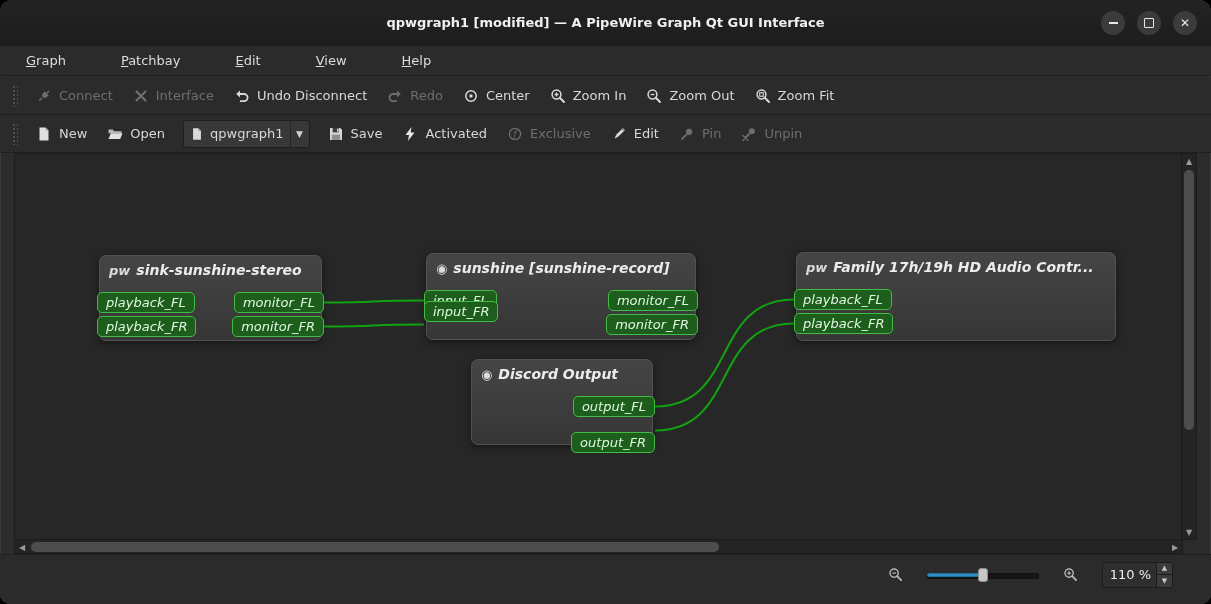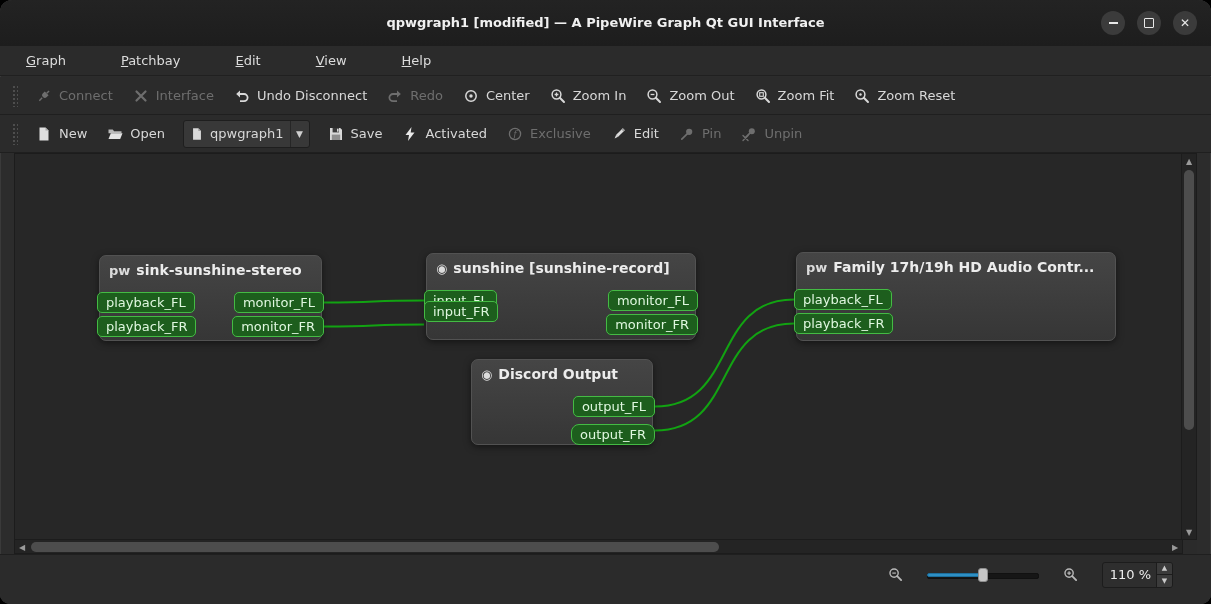--- a/index.html
+++ b/index.html
@@ -23,21 +23,21 @@
   .grip{width:6px;height:22px;margin:0 8px 0 2px;background-image:radial-gradient(#4e4e4e 1px,transparent 1.2px);background-size:4px 4px;}
   .tb-item{display:flex;align-items:center;gap:7px;padding:5px 10px;color:#d8d8d8;font-size:13px;border-radius:3px;}
   .tb-item.disabled{color:#6e6e6e;}
   .ticon{display:flex;align-items:center;}
   .ticon svg{display:block;}
   
   .combo{display:flex;align-items:center;height:26px;background:#383838;border:1px solid #1e1e1e;border-radius:3px;margin:0 8px;padding-left:6px;color:#d8d8d8;font-size:13px;gap:6px;}
   .combo-arrow{display:flex;align-items:center;justify-content:center;width:18px;height:100%;border-left:1px solid #262626;color:#cfcfcf;font-size:9px;}
   
   .main-wrap{position:absolute;left:14px;top:153px;width:1183px;height:387px;border:1px solid #1c1c1c;box-sizing:border-box;display:flex;}
-  .canvas{position:relative;flex:1;background:#272727;overflow:hidden;}
+  .canvas{position:relative;flex:1;background:#272727;overflow:hidden;font-style:italic;}
   #edges{position:absolute;left:0;top:0;width:100%;height:100%;pointer-events:none;z-index:1;}
   .node{position:absolute;z-index:2;background:linear-gradient(#454545,#363636);border:1px solid #525252;border-radius:7px;box-shadow:0 2px 7px rgba(0,0,0,.5);box-sizing:border-box;}
   .node-header{display:flex;align-items:center;gap:6px;padding:6px 9px 0 9px;white-space:nowrap;overflow:hidden;}
   .node-icon{color:#dcdcdc;font-size:13px;font-weight:bold;line-height:1;}
   .node-title{color:#ececec;font-size:14px;font-weight:bold;}
   .port{position:absolute;height:21px;line-height:19px;box-sizing:border-box;background:#1d5e1d;border:1.5px solid #44bb44;border-radius:5px;color:#dff7df;font-size:13px;padding:0 8px;white-space:nowrap;}
   .port.in{left:-3px;}
   .port.out{right:-3px;}
   
   .vscroll{position:relative;width:14px;background:#242424;border-left:1px solid #1c1c1c;}
@@ -169,30 +169,20 @@
       <span class="ticon">
           <svg width="16" height="16" viewBox="0 0 16 16">
             <circle cx="6.5" cy="6.5" r="4.4" fill="none" stroke="#d8d8d8" stroke-width="1.5"></circle>
             <path d="M9.8 9.8 L14 14" stroke="#d8d8d8" stroke-width="2" stroke-linecap="round"></path>
             <rect x="4.7" y="4.7" width="3.6" height="3.6" fill="none" stroke="#d8d8d8" stroke-width="1.1"></rect>
           </svg>
         </span>
       <span class="tlabel">Zoom Fit</span>
     </div>
 
-    <div class="tb-item">
-      <span class="ticon">
-          <svg width="16" height="16" viewBox="0 0 16 16">
-            <circle cx="6.5" cy="6.5" r="4.4" fill="none" stroke="#d8d8d8" stroke-width="1.5"></circle>
-            <path d="M9.8 9.8 L14 14" stroke="#d8d8d8" stroke-width="2" stroke-linecap="round"></path>
-            <circle cx="6.5" cy="6.5" r="1.2" fill="#d8d8d8"></circle>
-          </svg>
-        </span>
-      <span class="tlabel">Zoom Reset</span>
-    </div>
 
   </div>
 
   <div class="toolbar t2">
     <div class="grip"></div>
 
     <div class="tb-item">
       <span class="ticon">
           <svg width="16" height="16" viewBox="0 0 16 16">
             <path d="M3.5 1.5 h6 l3 3 v10 h-9 z" fill="#e0e0e0"></path>
@@ -325,21 +315,21 @@
           </div>
           <div class="port in" style="top: 36px;">playback_FL</div>
           <div class="port in" style="top: 60px;">playback_FR</div>
         </div>
         <div class="node" style="left: 456px; top: 205px; width: 182px; height: 86px;">
           <div class="node-header">
             <span class="node-icon">◉</span>
             <span class="node-title">Discord Output</span>
           </div>
           <div class="port out" style="top: 36px;">output_FL</div>
-          <div class="port out" style="top: 64px; border-radius: 8px;">output_FR</div>
+          <div class="port out" style="top: 72px;">output_FR</div>
         </div>
       </div>
     <div class="vscroll">
       <div class="sbtn" style="top:0;">▲</div>
       <div class="vthumb"></div>
       <div class="sbtn" style="bottom:0;">▼</div>
     </div>
   </div>
 
   <div class="hscroll-row">

